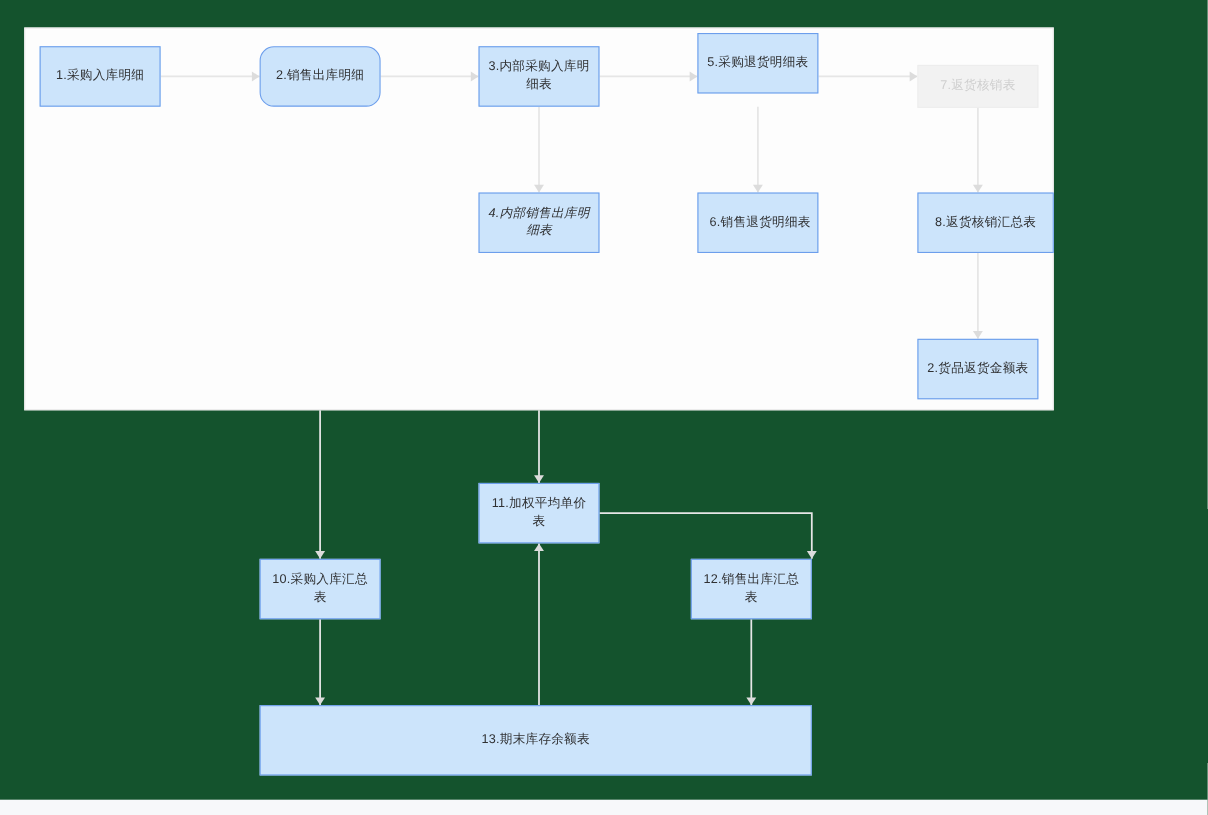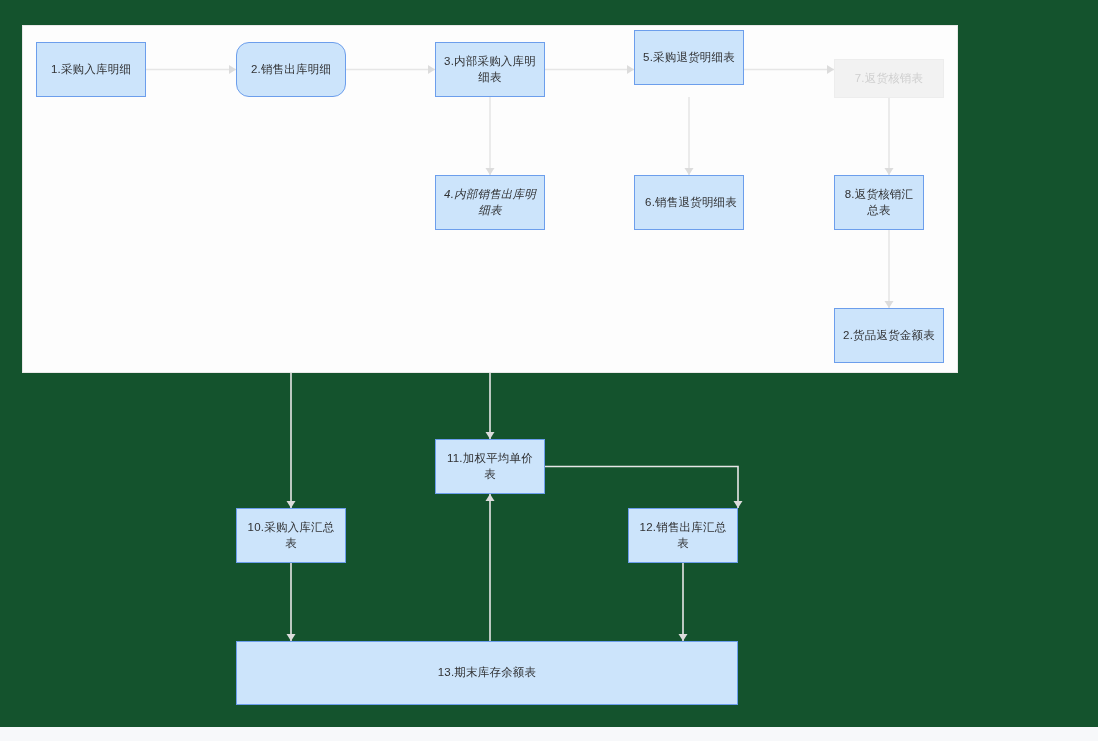--- a/index.html
+++ b/index.html
@@ -124,21 +124,21 @@
       </div>
       <div class="node" style="left: 634px; top: 30px; width: 110px; height: 55px;">
         <span class="node-label">5.采购退货明细表</span>
       </div>
       <div class="node" style="left: 634px; top: 175px; width: 110px; height: 55px; justify-content: flex-end;">
         <span class="node-label">6.销售退货明细表</span>
       </div>
       <div class="node disabled" style="left: 834px; top: 42px; width: 110px; height: 39px; margin-top: 17px;">
         <span class="node-label">7.返货核销表</span>
       </div>
-      <div class="node" style="left: 834px; top: 175px; width: 90px; height: 55px;">
+      <div class="node" style="left: 834px; top: 175px; width: 124px; height: 55px;">
         <span class="node-label">8.返货核销汇总表</span>
       </div>
       <div class="node" style="left: 834px; top: 308px; width: 110px; height: 55px;">
         <span class="node-label">2.货品返货金额表</span>
       </div>
       <div class="node" style="left: 236px; top: 508px; width: 110px; height: 55px;">
         <span class="node-label">10.采购入库汇总表</span>
       </div>
       <div class="node" style="left: 435px; top: 439px; width: 110px; height: 55px;">
         <span class="node-label">11.加权平均单价表</span>

